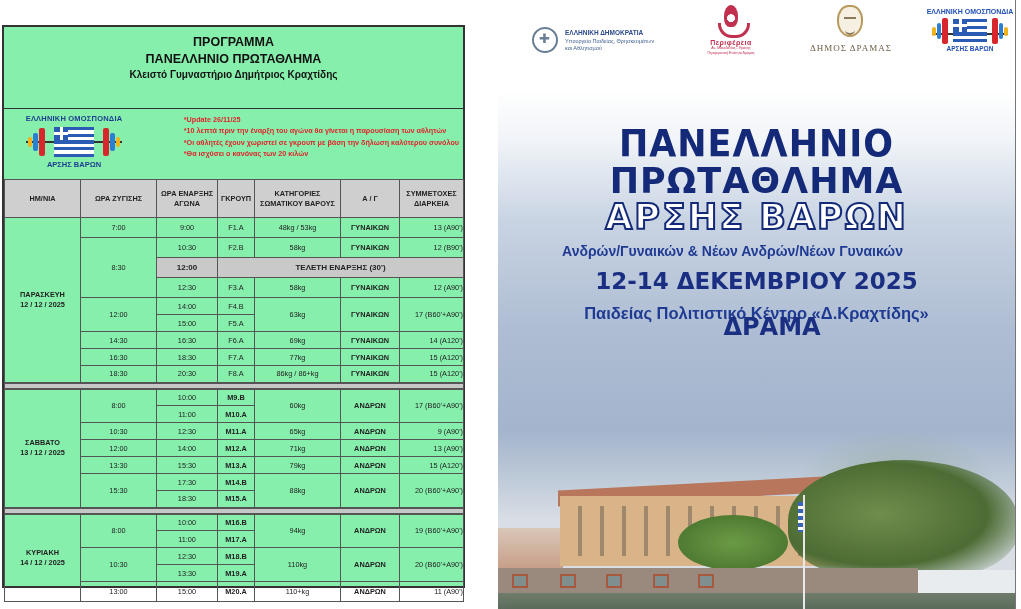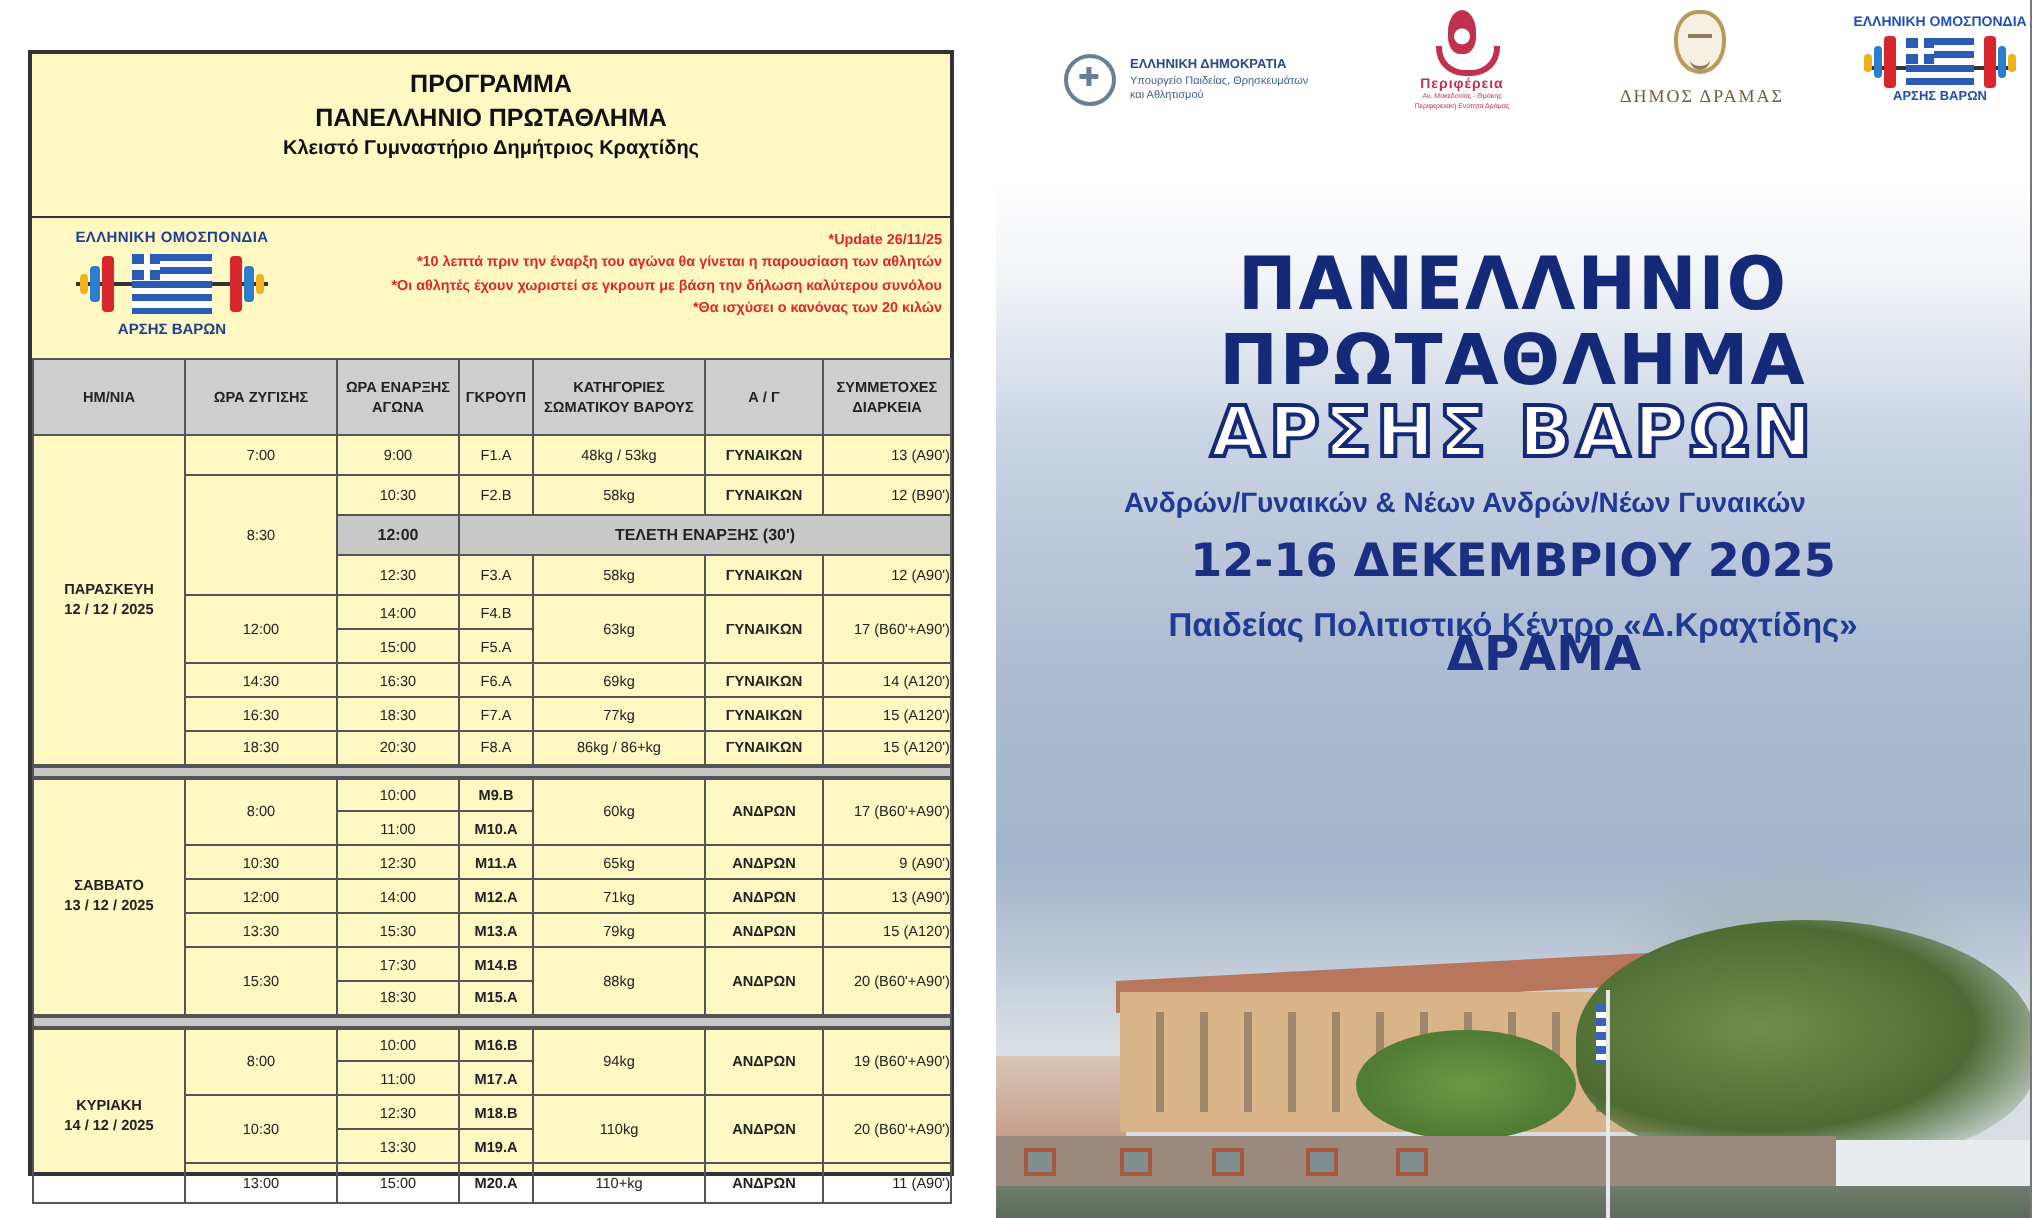--- a/index.html
+++ b/index.html
@@ -1,22 +1,22 @@
 <!DOCTYPE html>
 <html><head>
 <meta charset="utf-8">
 <style>
   * { box-sizing: border-box; margin: 0; padding: 0; }
   html, body { width: 1021px; height: 609px; overflow: hidden; background: #ffffff; }
   body { position: relative; font-family: "Liberation Sans", sans-serif; color: #222; }
 
   
   .sheet {
-    position: absolute; left: 14px; top: 25px; width: 463px; height: 563px;
-    border: 2px solid #333; background: #fef9c3;
+    position: absolute; left: 2px; top: 25px; width: 463px; height: 563px;
+    border: 2px solid #333; background: #86efac;
   }
   .sheet-head {
     height: 82px; border-bottom: 1px solid #333; text-align: center;
     padding-top: 7px; font-weight: bold; color: #111;
   }
   .sheet-head .l1 { font-size: 12.5px; line-height: 17px; }
   .sheet-head .l2 { font-size: 12.5px; line-height: 17px; }
   .sheet-head .l3 { font-size: 12.5px; line-height: 18px; }
   .sheet-head .l4 { font-size: 10px; line-height: 14px; }
 
@@ -27,21 +27,21 @@
   .barbell { position: relative; height: 34px; margin: 2px auto 0; width: 108px; }
   .barbell .bar { position: absolute; left: 6px; right: 6px; top: 16px; height: 2px; background: #333; }
   .barbell .pl { position: absolute; border-radius: 2px; }
   .flag { position: absolute; left: 34px; top: 2px; width: 40px; height: 30px;
     background: repeating-linear-gradient(to bottom, #2a5bb5 0 3.4px, #fff 3.4px 6.7px); }
   .flag::before { content: ""; position: absolute; left: 0; top: 0; width: 14px; height: 13px; background: #2a5bb5; }
   .flag::after { content: ""; position: absolute; left: 5.5px; top: 0; width: 3px; height: 13px; background: #fff;
     box-shadow: -5.5px 5px 0 -0px transparent; }
   .flag .cross-h { position: absolute; left: 0; top: 5px; width: 14px; height: 3px; background: #fff; z-index: 2; }
 
-  .notes { position: absolute; right: 4px; top: 5px; text-align: right; color: #e0252b; font-size: 7.2px; line-height: 11.3px; font-weight: bold; }
+  .notes { position: absolute; right: 4px; top: 5px; text-align: left; color: #e0252b; font-size: 7.2px; line-height: 11.3px; font-weight: bold; }
 
   table.sched { position: absolute; left: 0; top: 152px; width: 459px; border-collapse: collapse; table-layout: fixed; }
   table.sched td, table.sched th {
     border: 1px solid #555; text-align: center; vertical-align: middle;
     font-size: 7.3px; color: #222; padding: 0; overflow: hidden; white-space: nowrap;
   }
   table.sched th { background: #cfcfcf; font-weight: bold; height: 38px; font-size: 7.3px; line-height: 10px; white-space: normal; }
   table.sched td.day { font-weight: bold; font-size: 7.3px; line-height: 10px; white-space: normal; }
   table.sched td.part { text-align: right; padding-left: 3px; }
   table.sched td.ac { font-weight: bold; }
@@ -370,21 +370,21 @@
         <div class="pl" style="right:6px;top:10px;width:4px;height:9px;background:#f1b21c"></div>
       </div>
       <div class="b">ΑΡΣΗΣ ΒΑΡΩΝ</div>
     </div>
   </div>
 
   <div class="title-big t1">ΠΑΝΕΛΛΗΝΙΟ</div>
   <div class="title-big t2">ΠΡΩΤΑΘΛΗΜΑ</div>
   <div class="title-big t3">ΑΡΣΗΣ ΒΑΡΩΝ</div>
   <div class="sub1">Ανδρών/Γυναικών &amp; Νέων Ανδρών/Νέων Γυναικών</div>
-  <div class="date">12-16 ΔΕΚΕΜΒΡΙΟΥ 2025</div>
+  <div class="date">12-14 ΔΕΚΕΜΒΡΙΟΥ 2025</div>
   <div class="venue">Παιδείας Πολιτιστικό Κέντρο «Δ.Κραχτίδης»</div>
   <div class="city">ΔΡΑΜΑ</div>
 
   <div class="photo">
     <div class="fog"></div>
     <div class="town"></div>
     <div class="roof"></div>
     <div class="building">
         <div class="wins"></div>
       </div>

